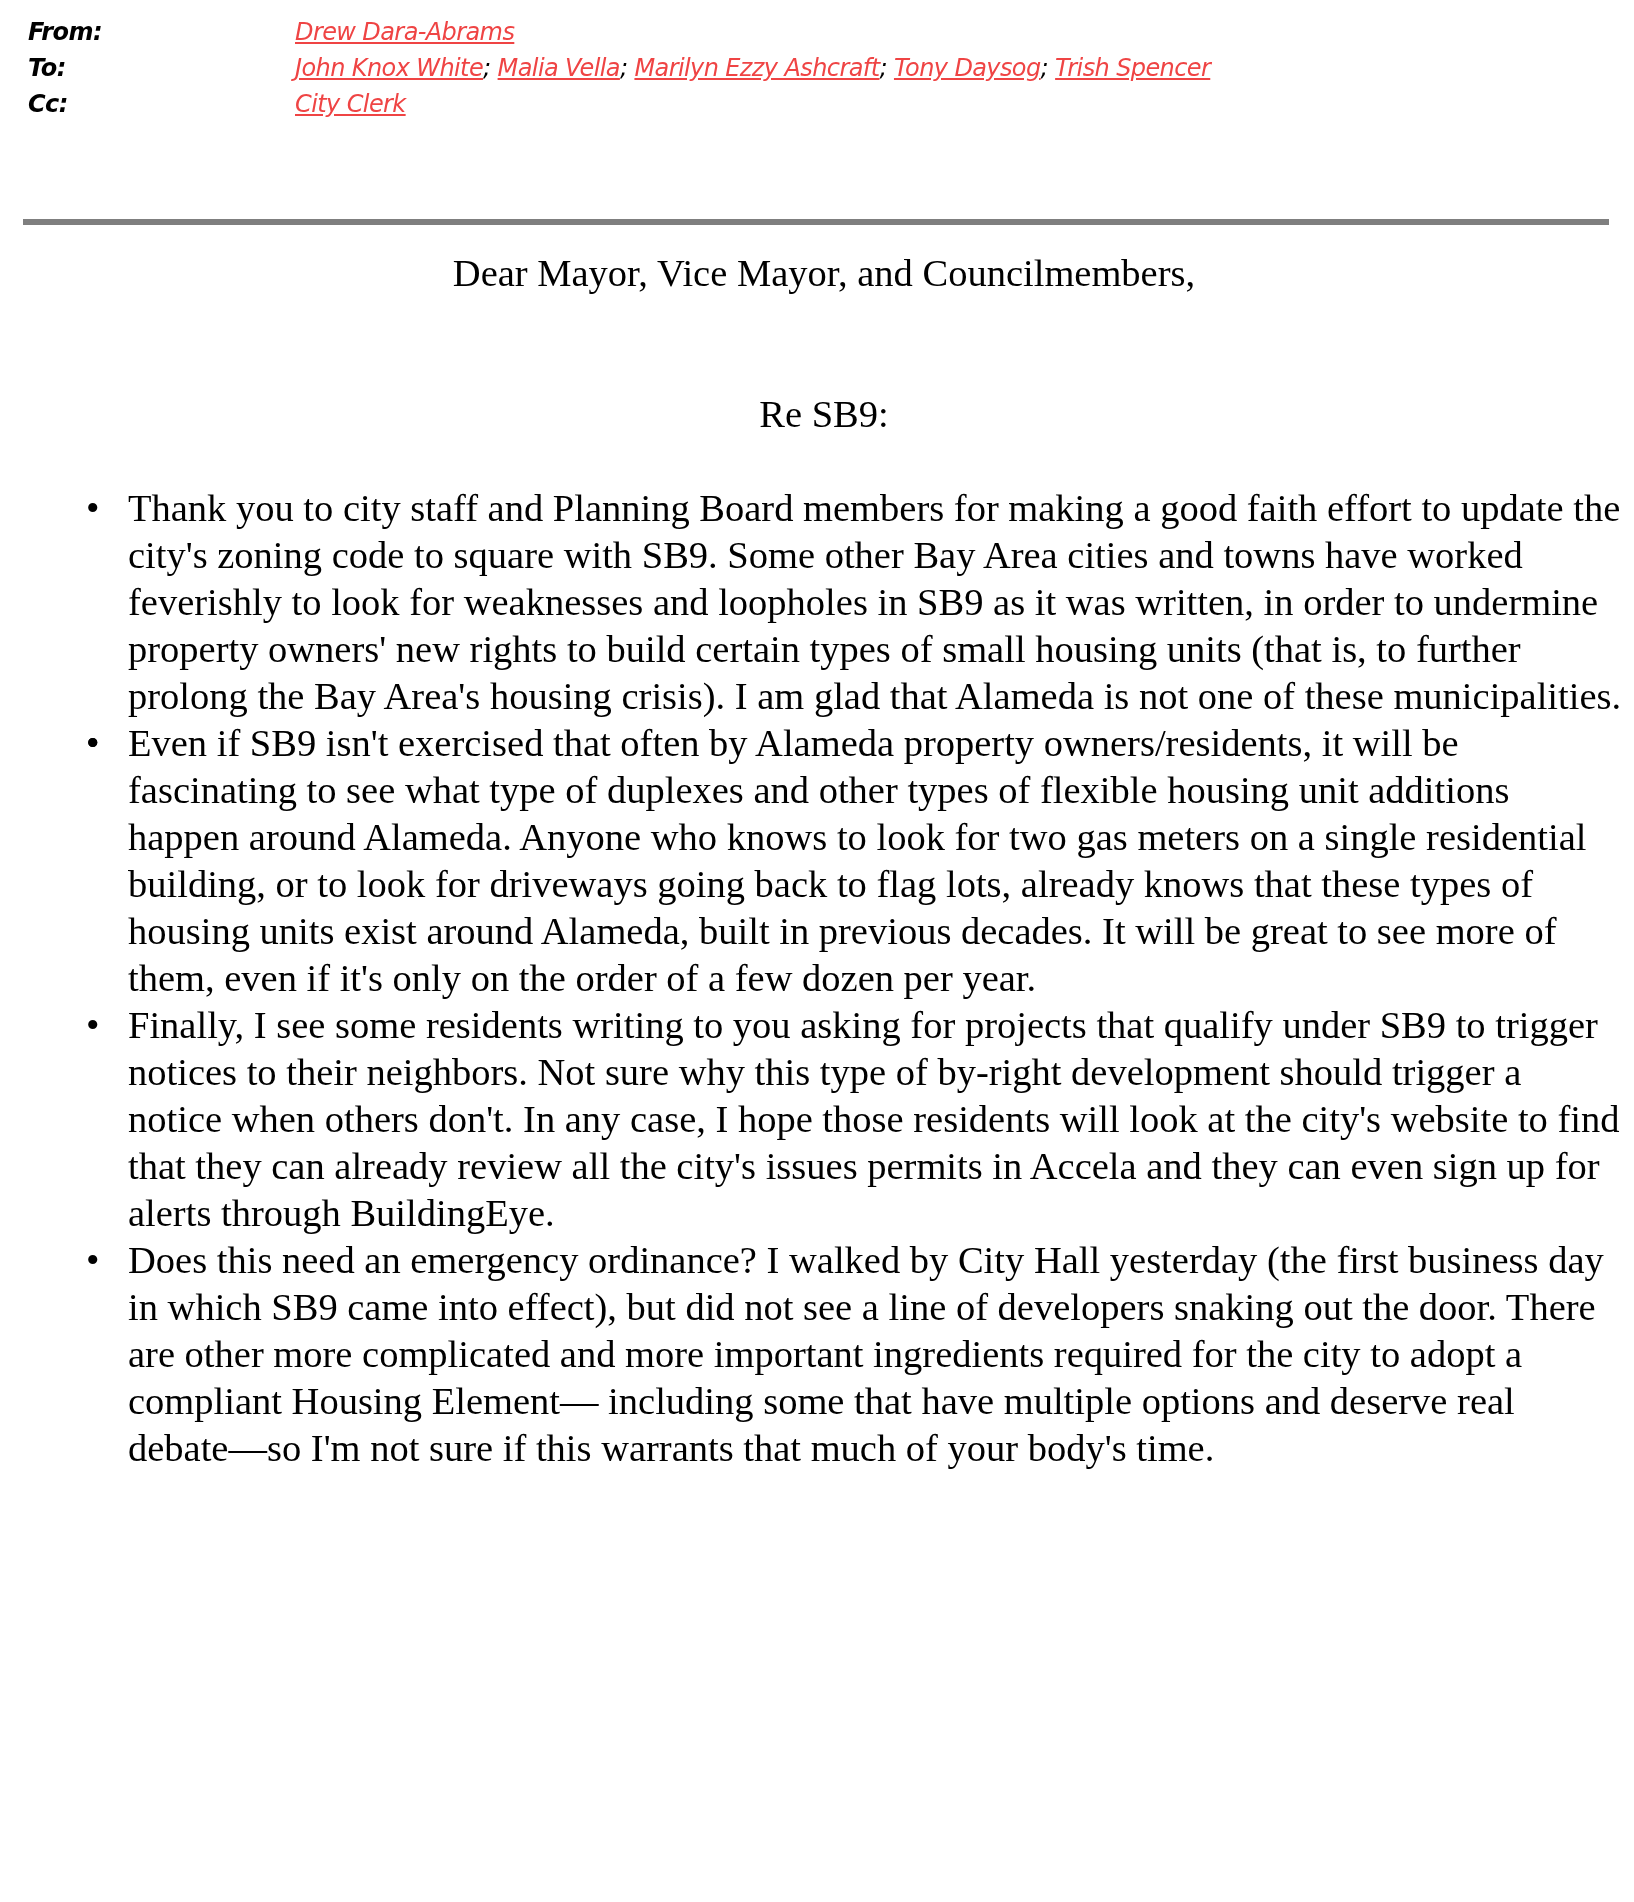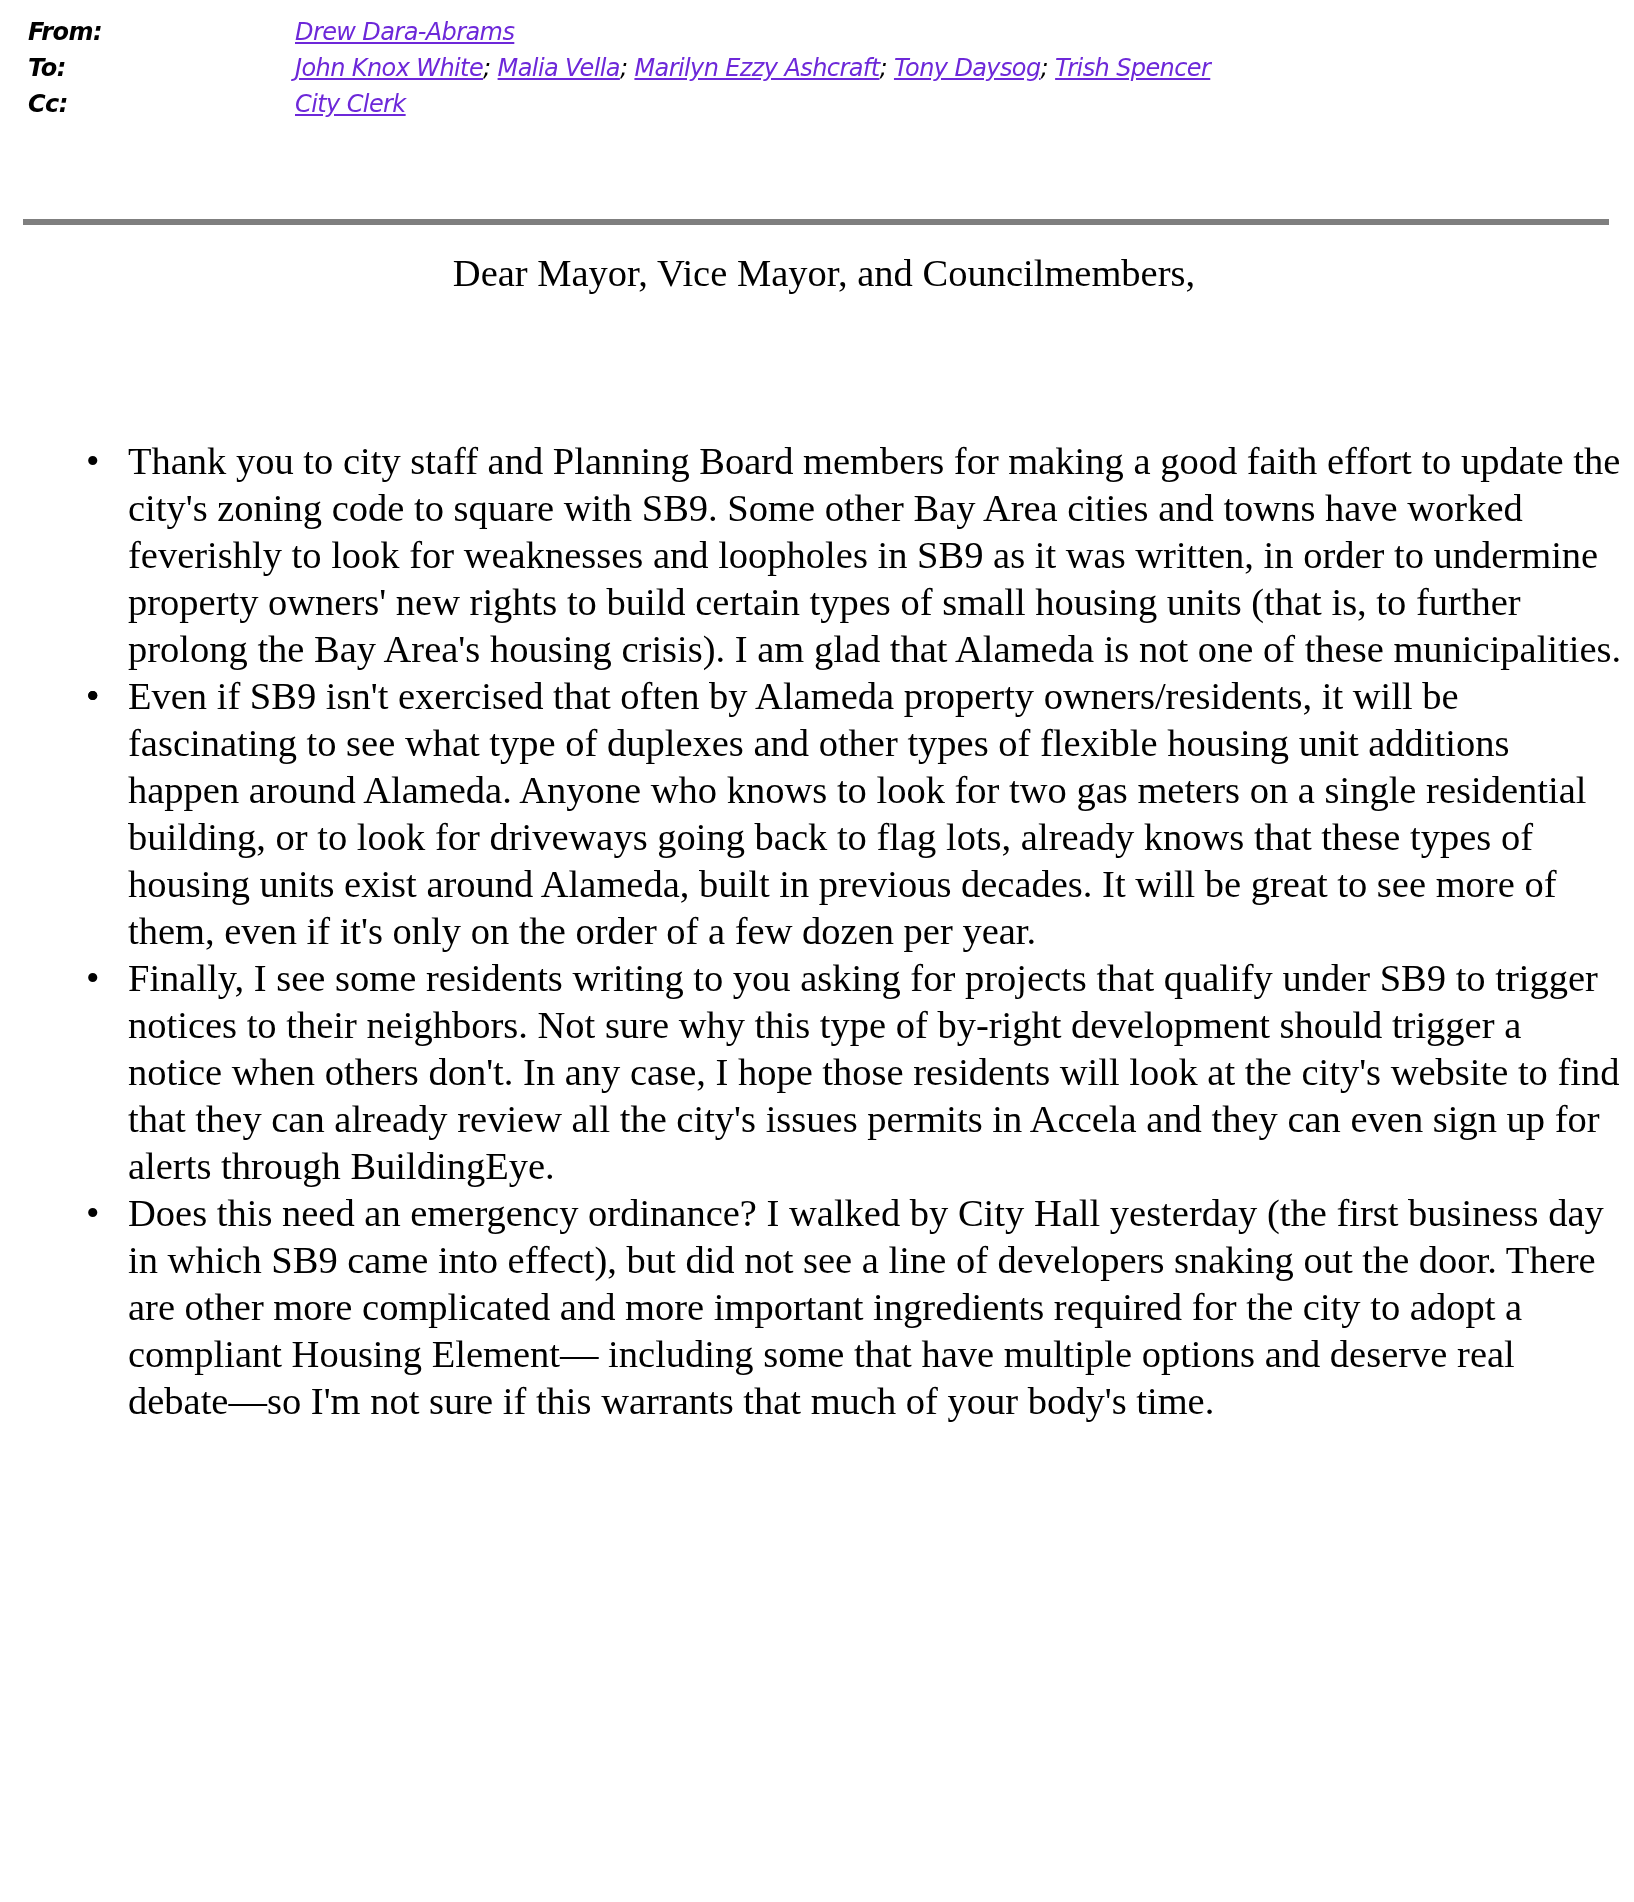--- a/index.html
+++ b/index.html
@@ -1,21 +1,21 @@
 <!DOCTYPE html>
 <html><head>
 <meta charset="utf-8">
 <style>
   html, body { margin: 0; padding: 0; background: #ffffff; }
   body { width: 1634px; height: 1902px; overflow: hidden; position: relative; }
   .hdr { position: absolute; left: 28px; top: 14px; font-family: "DejaVu Sans", sans-serif; font-size: 24px; color: #000; font-style: italic; }
   .hdr-row { height: 36px; line-height: 36px; display: flex; white-space: nowrap; }
   .hdr-label { width: 267px; font-weight: bold; letter-spacing: -0.5px; }
   .hdr-value { letter-spacing: -0.6px; }
-  .hdr-value a { color: #6d28d9; text-decoration: underline; margin-top: 24px; }
+  .hdr-value a { color: #ef4444; text-decoration: underline; margin-top: 24px; }
   .rule { position: absolute; left: 23px; top: 219px; width: 1586px; height: 6px; background: #7f7f7f; }
   .body { position: absolute; left: 24px; top: 250px; width: 1600px; font-family: "Liberation Serif", serif; font-size: 38.5px; line-height: 47px; color: #000; }
   .body p { margin: 0; text-align: center; }
   .gap { height: 47px; }
   ul { margin: 0; padding: 0; list-style: none; }
   li { position: relative; padding-left: 104px; }
   li .bullet { position: absolute; left: 62px; top: 0; }
 </style>
 </head>
 <body>
@@ -36,20 +36,21 @@
     <span class="hdr-value"><a href="#">City Clerk</a></span>
   </div>
 </div>
 
 <div class="rule"></div>
 
 <div class="body">
   <p>Dear Mayor, Vice Mayor, and Councilmembers,</p>
   <div class="gap"></div>
   <div class="gap"></div>
+  <p>Re SB9:</p>
   <div class="gap"></div>
   <ul>
     <li><span class="bullet">•</span><span>Thank you to city staff and Planning Board members for making a good faith effort to update the city's zoning code to square with SB9. Some other Bay Area cities and towns have worked feverishly to look for weaknesses and loopholes in SB9 as it was written, in order to undermine property owners' new rights to build certain types of small housing units (that is, to further prolong the Bay Area's housing crisis). I am glad that Alameda is not one of these municipalities.</span></li>
     <li><span class="bullet">•</span></li>
     <li><span class="bullet">•</span><span>Even if SB9 isn't exercised that often by Alameda property owners/residents, it will be fascinating to see what type of duplexes and other types of flexible housing unit additions happen around Alameda. Anyone who knows to look for two gas meters on a single residential building, or to look for driveways going back to flag lots, already knows that these types of housing units exist around Alameda, built in previous decades. It will be great to see more of them, even if it's only on the order of a few dozen per year.</span></li>
     <li><span class="bullet">•</span><span>Finally, I see some residents writing to you asking for projects that qualify under SB9 to trigger notices to their neighbors. Not sure why this type of by-right development should trigger a notice when others don't. In any case, I hope those residents will look at the city's website to find that they can already review all the city's issues permits in Accela and they can even sign up for alerts through BuildingEye.</span></li>
     <li><span class="bullet">•</span><span>Does this need an emergency ordinance? I walked by City Hall yesterday (the first business day in which SB9 came into effect), but did not see a line of developers snaking out the door. There are other more complicated and more important ingredients required for the city to adopt a compliant Housing Element— including some that have multiple options and deserve real debate—so I'm not sure if this warrants that much of your body's time.</span></li>
   </ul>
 </div>
 

